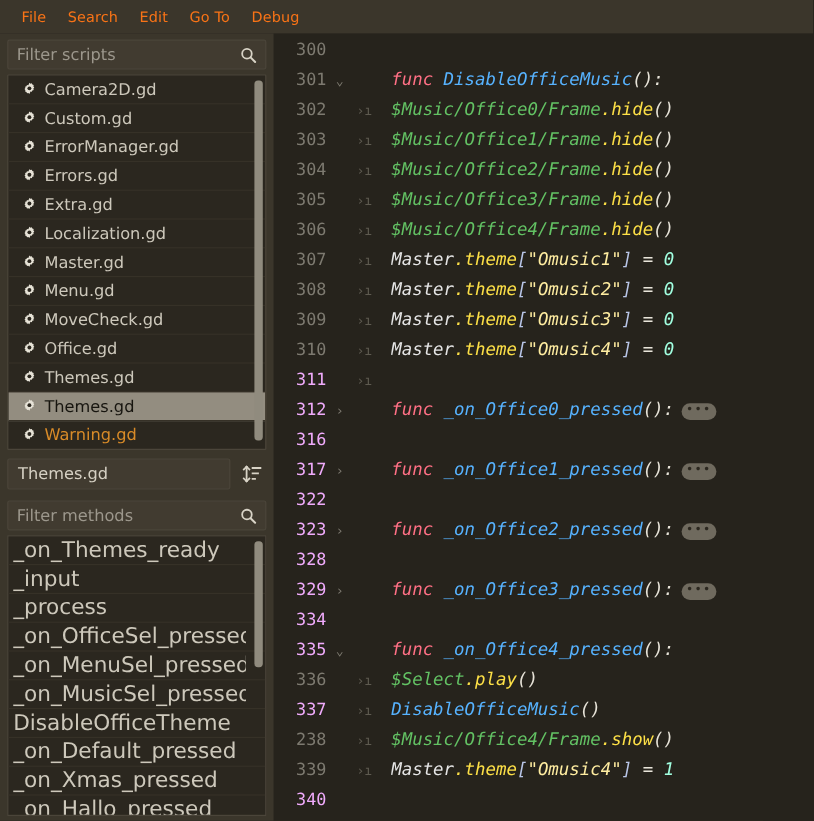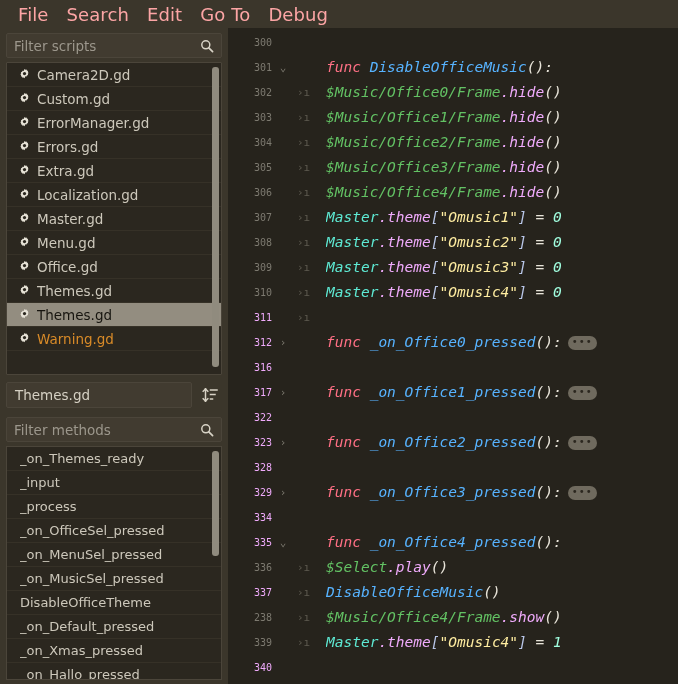--- a/index.html
+++ b/index.html
@@ -27,22 +27,22 @@
   .menubar {
     height: 28px;
     background: #3b362b;
     display: flex;
     align-items: center;
     padding-left: 9px;
     flex: 0 0 28px;
     box-sizing: border-box;
   }
   .menu-item {
-    color: #fca5a5;
-    font-size: 18px;
+    color: #f97316;
+    font-size: 12px;
     padding: 3px 9px;
     cursor: default;
     white-space: nowrap;
     letter-spacing: 0.1px;
   }
 
   
   .body-split {
     flex: 1 1 auto;
     display: flex;
@@ -191,24 +191,23 @@
     display: flex;
     align-items: center;
     padding-left: 4px;
     padding-right: 16px;
     border-bottom: 1px solid #363127;
     box-sizing: border-box;
     cursor: default;
   }
   .method-row .lbl {
     color: #cdc8bb;
-    font-size: 13px;
+    font-size: 18px;
     white-space: nowrap;
     overflow: hidden;
-    margin-left: 9px;
   }
 
   
   .editor {
     flex: 1 1 auto;
     background: #26231c;
     position: relative;
     overflow: hidden;
     min-width: 0;
     font-family: "DejaVu Sans Mono", monospace;
@@ -224,21 +223,21 @@
     align-items: center;
     font-size: 14.5px;
     line-height: 25px;
     white-space: pre;
   }
   .lno {
     flex: 0 0 44px;
     text-align: right;
     padding-right: 2px;
     color: #7d7a70;
-    font-size: 10px;
+    font-size: 14px;
     user-select: none;
   }
   .lno.hi { color: #f0abfc; }
   .fold {
     flex: 0 0 18px;
     text-align: center;
     color: #7d7a70;
     font-size: 11px;
     user-select: none;
   }
@@ -249,22 +248,22 @@
     padding-left: 5px;
     box-sizing: border-box;
     user-select: none;
   }
   .ctext { flex: 1 1 auto; overflow: hidden; font-style: italic; }
 
   
   .t-kw   { color: #ff7085; }
   .t-fn   { color: #57b3ff; }
   .t-path { color: #63c264; }
-  .t-mem  { color: #f0abfc; }
-  .t-id   { color: #5eead4; }
+  .t-mem  { color: #fde047; }
+  .t-id   { color: #e5e5e5; }
   .t-str  { color: #ffeda1; }
   .t-num  { color: #a1ffe0; }
   .t-pn   { color: #e8e4d9; }
   .t-br   { color: #b9c6e8; }
 
   .foldpill {
     display: inline-block;
     background: #6f6a5e;
     color: #2b271f;
     border-radius: 7px;
@@ -369,20 +368,29 @@
               <span class="lbl">Master.gd</span>
             </div>
             <div class="list-row">
               <span class="gear">
                 <svg width="13" height="13" viewBox="0 0 16 16">
                   <path fill="#e6e2d6" d="M8 1.2l1.1.9 1.4-.3.5 1.3 1.4.5-.3 1.4.9 1.1-.9 1.1.3 1.4-1.4.5-.5 1.3-1.4-.3L8 12.6l-1.1-.9-1.4.3-.5-1.3-1.4-.5.3-1.4L3 7.7l.9-1.1-.3-1.4 1.4-.5.5-1.3 1.4.3z"></path>
                   <circle cx="8" cy="6.9" r="2" fill="#2b271f"></circle>
                 </svg>
               </span>
               <span class="lbl">Menu.gd</span>
+            </div>
+            <div class="list-row">
+              <span class="gear">
+                <svg width="13" height="13" viewBox="0 0 16 16">
+                  <path fill="#e6e2d6" d="M8 1.2l1.1.9 1.4-.3.5 1.3 1.4.5-.3 1.4.9 1.1-.9 1.1.3 1.4-1.4.5-.5 1.3-1.4-.3L8 12.6l-1.1-.9-1.4.3-.5-1.3-1.4-.5.3-1.4L3 7.7l.9-1.1-.3-1.4 1.4-.5.5-1.3 1.4.3z"></path>
+                  <circle cx="8" cy="6.9" r="2" fill="#2b271f"></circle>
+                </svg>
+              </span>
+              <span class="lbl">MoveCheck.gd</span>
             </div>
             <div class="list-row">
               <span class="gear">
                 <svg width="13" height="13" viewBox="0 0 16 16">
                   <path fill="#e6e2d6" d="M8 1.2l1.1.9 1.4-.3.5 1.3 1.4.5-.3 1.4.9 1.1-.9 1.1.3 1.4-1.4.5-.5 1.3-1.4-.3L8 12.6l-1.1-.9-1.4.3-.5-1.3-1.4-.5.3-1.4L3 7.7l.9-1.1-.3-1.4 1.4-.5.5-1.3 1.4.3z"></path>
                   <circle cx="8" cy="6.9" r="2" fill="#2b271f"></circle>
                 </svg>
               </span>
               <span class="lbl">Office.gd</span>
             </div>

